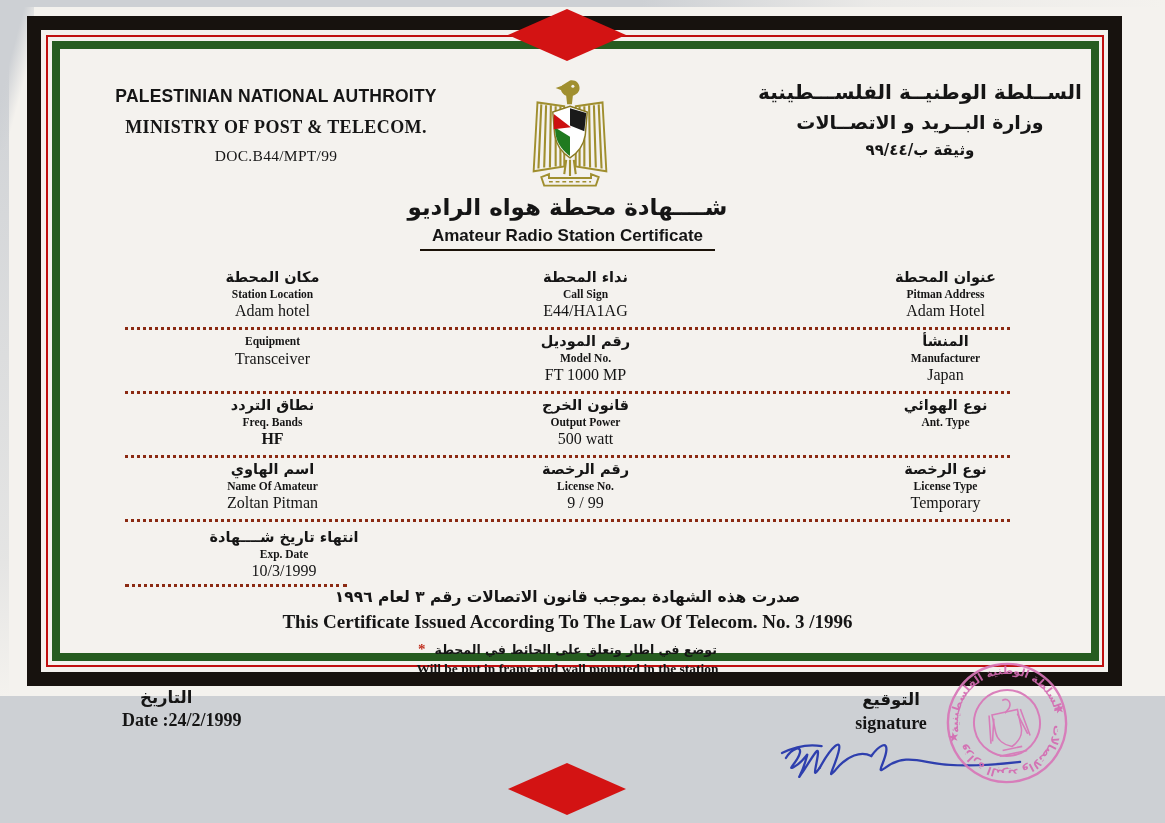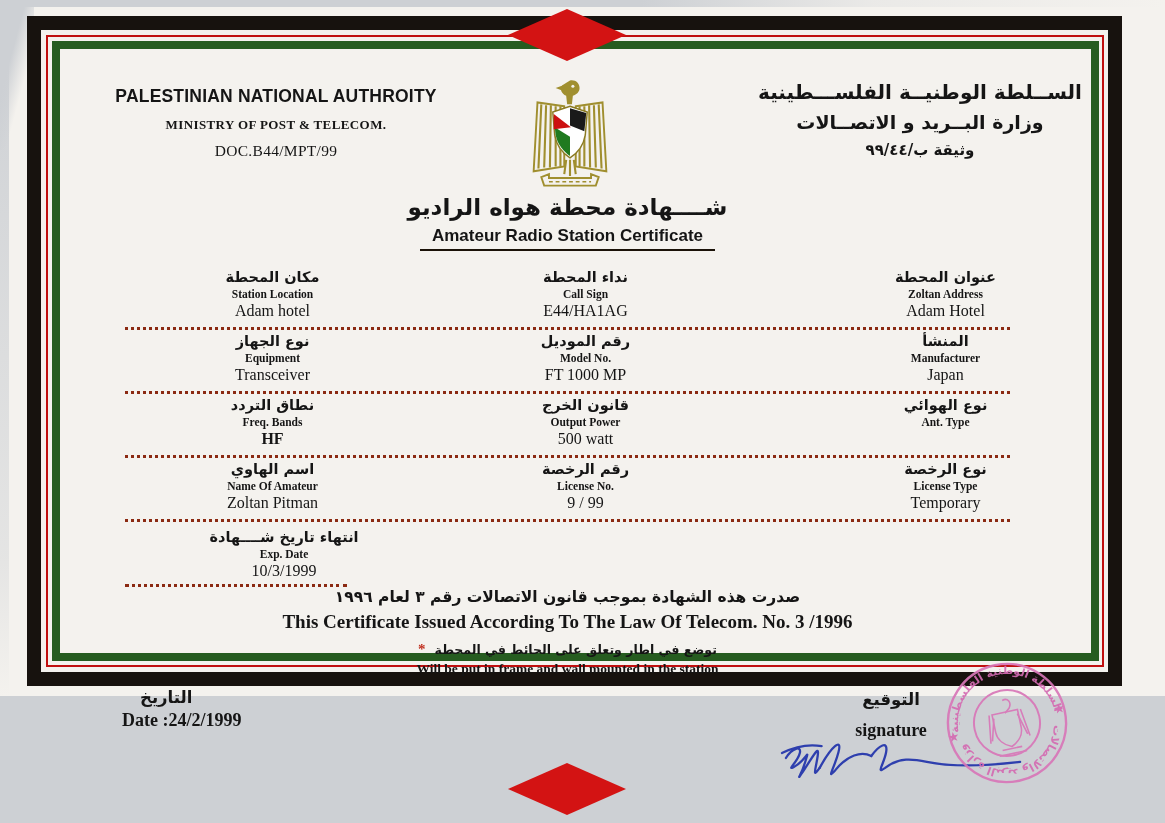--- a/index.html
+++ b/index.html
@@ -21,21 +21,21 @@
   .line-red   { position:absolute; top:35px; left:46px; right:61px; bottom:29px; border:2px solid #c01010; }
   .band-green { position:absolute; top:41px; left:52px; right:66px; bottom:35px; border:8px solid #265c20; }
   .diamond { position:absolute; width:118px; height:52px; background:#d31313;
     clip-path:polygon(50% 0,100% 50%,50% 100%,0 50%); z-index:5; }
   .diamond.top { left:508px; top:9px; }
   .diamond.bottom { left:508px; top:763px; }
 
   
   .hdr-en { position:absolute; left:100px; top:86px; width:352px; text-align:center; }
   .hdr-en .l1 { font-family:"Liberation Sans", sans-serif; font-weight:bold; font-size:17.5px; letter-spacing:.2px; }
-  .hdr-en .l2 { font-weight:bold; font-size:13px; margin-top:10px; letter-spacing:.4px; }
+  .hdr-en .l2 { font-weight:bold; font-size:18px; margin-top:10px; letter-spacing:.4px; }
   .hdr-en .l3 { font-size:15.5px; margin-top:9px; letter-spacing:.3px; }
 
   .emblem { position:absolute; left:526px; top:75px; width:88px; height:118px; }
 
   .hdr-ar { position:absolute; left:742px; top:80px; width:356px; text-align:center;
     direction:rtl; font-family:"DejaVu Sans", sans-serif; font-weight:bold; }
   .hdr-ar .l1 { font-size:20px; }
   .hdr-ar .l2 { font-size:19px; margin-top:7px; }
   .hdr-ar .l3 { font-size:15px; margin-top:8px; }
 
@@ -70,21 +70,21 @@
   .note-en { font-weight:bold; font-size:13.5px; margin-top:4px; }
 
   
   .date-block { position:absolute; left:122px; top:688px; }
   .date-ar { direction:rtl; display:inline-block; margin-left:18px; font-family:"DejaVu Sans", sans-serif;
     font-weight:bold; font-size:16.5px; }
   .date-val { font-weight:bold; font-size:18px; margin-top:3px; }
 
   .sig-block { position:absolute; left:818px; top:690px; width:146px; text-align:center; }
   .sig-ar { direction:rtl; font-family:"DejaVu Sans", sans-serif; font-weight:bold; font-size:16.5px; }
-  .sig-en { font-weight:bold; font-size:18px; margin-top:11px; }
+  .sig-en { font-weight:bold; font-size:18px; margin-top:4px; }
   .scribble { position:absolute; left:776px; top:726px; width:258px; height:62px; z-index:6; }
   .stamp { position:absolute; left:942px; top:658px; width:130px; height:130px; z-index:7; opacity:.92; }
 </style>
 </head>
 <body>
 
 <div class="page">
   <div class="paper"></div>
   <div class="scan-edge-top"></div>
   <div class="scan-edge-left"></div>
@@ -137,27 +137,26 @@
         <div class="lbl-en">Station Location</div>
         <div class="val">Adam hotel</div>
       </div>
       <div class="cell c2">
         <div class="lbl-ar">نداء المحطة</div>
         <div class="lbl-en">Call Sign</div>
         <div class="val">E44/HA1AG</div>
       </div>
       <div class="cell c3">
         <div class="lbl-ar">عنوان المحطة</div>
-        <div class="lbl-en">Zoltan Address</div>
+        <div class="lbl-en">Pitman Address</div>
         <div class="val">Adam Hotel</div>
       </div>
     </div>
     <div class="frow">
       <div class="cell c1">
-        <div class="lbl-ar">نوع الجهاز</div>
         <div class="lbl-en">Equipment</div>
         <div class="val">Transceiver</div>
       </div>
       <div class="cell c2">
         <div class="lbl-ar">رقم الموديل</div>
         <div class="lbl-en">Model No.</div>
         <div class="val">FT 1000 MP</div>
       </div>
       <div class="cell c3">
         <div class="lbl-ar">المنشأ</div>

